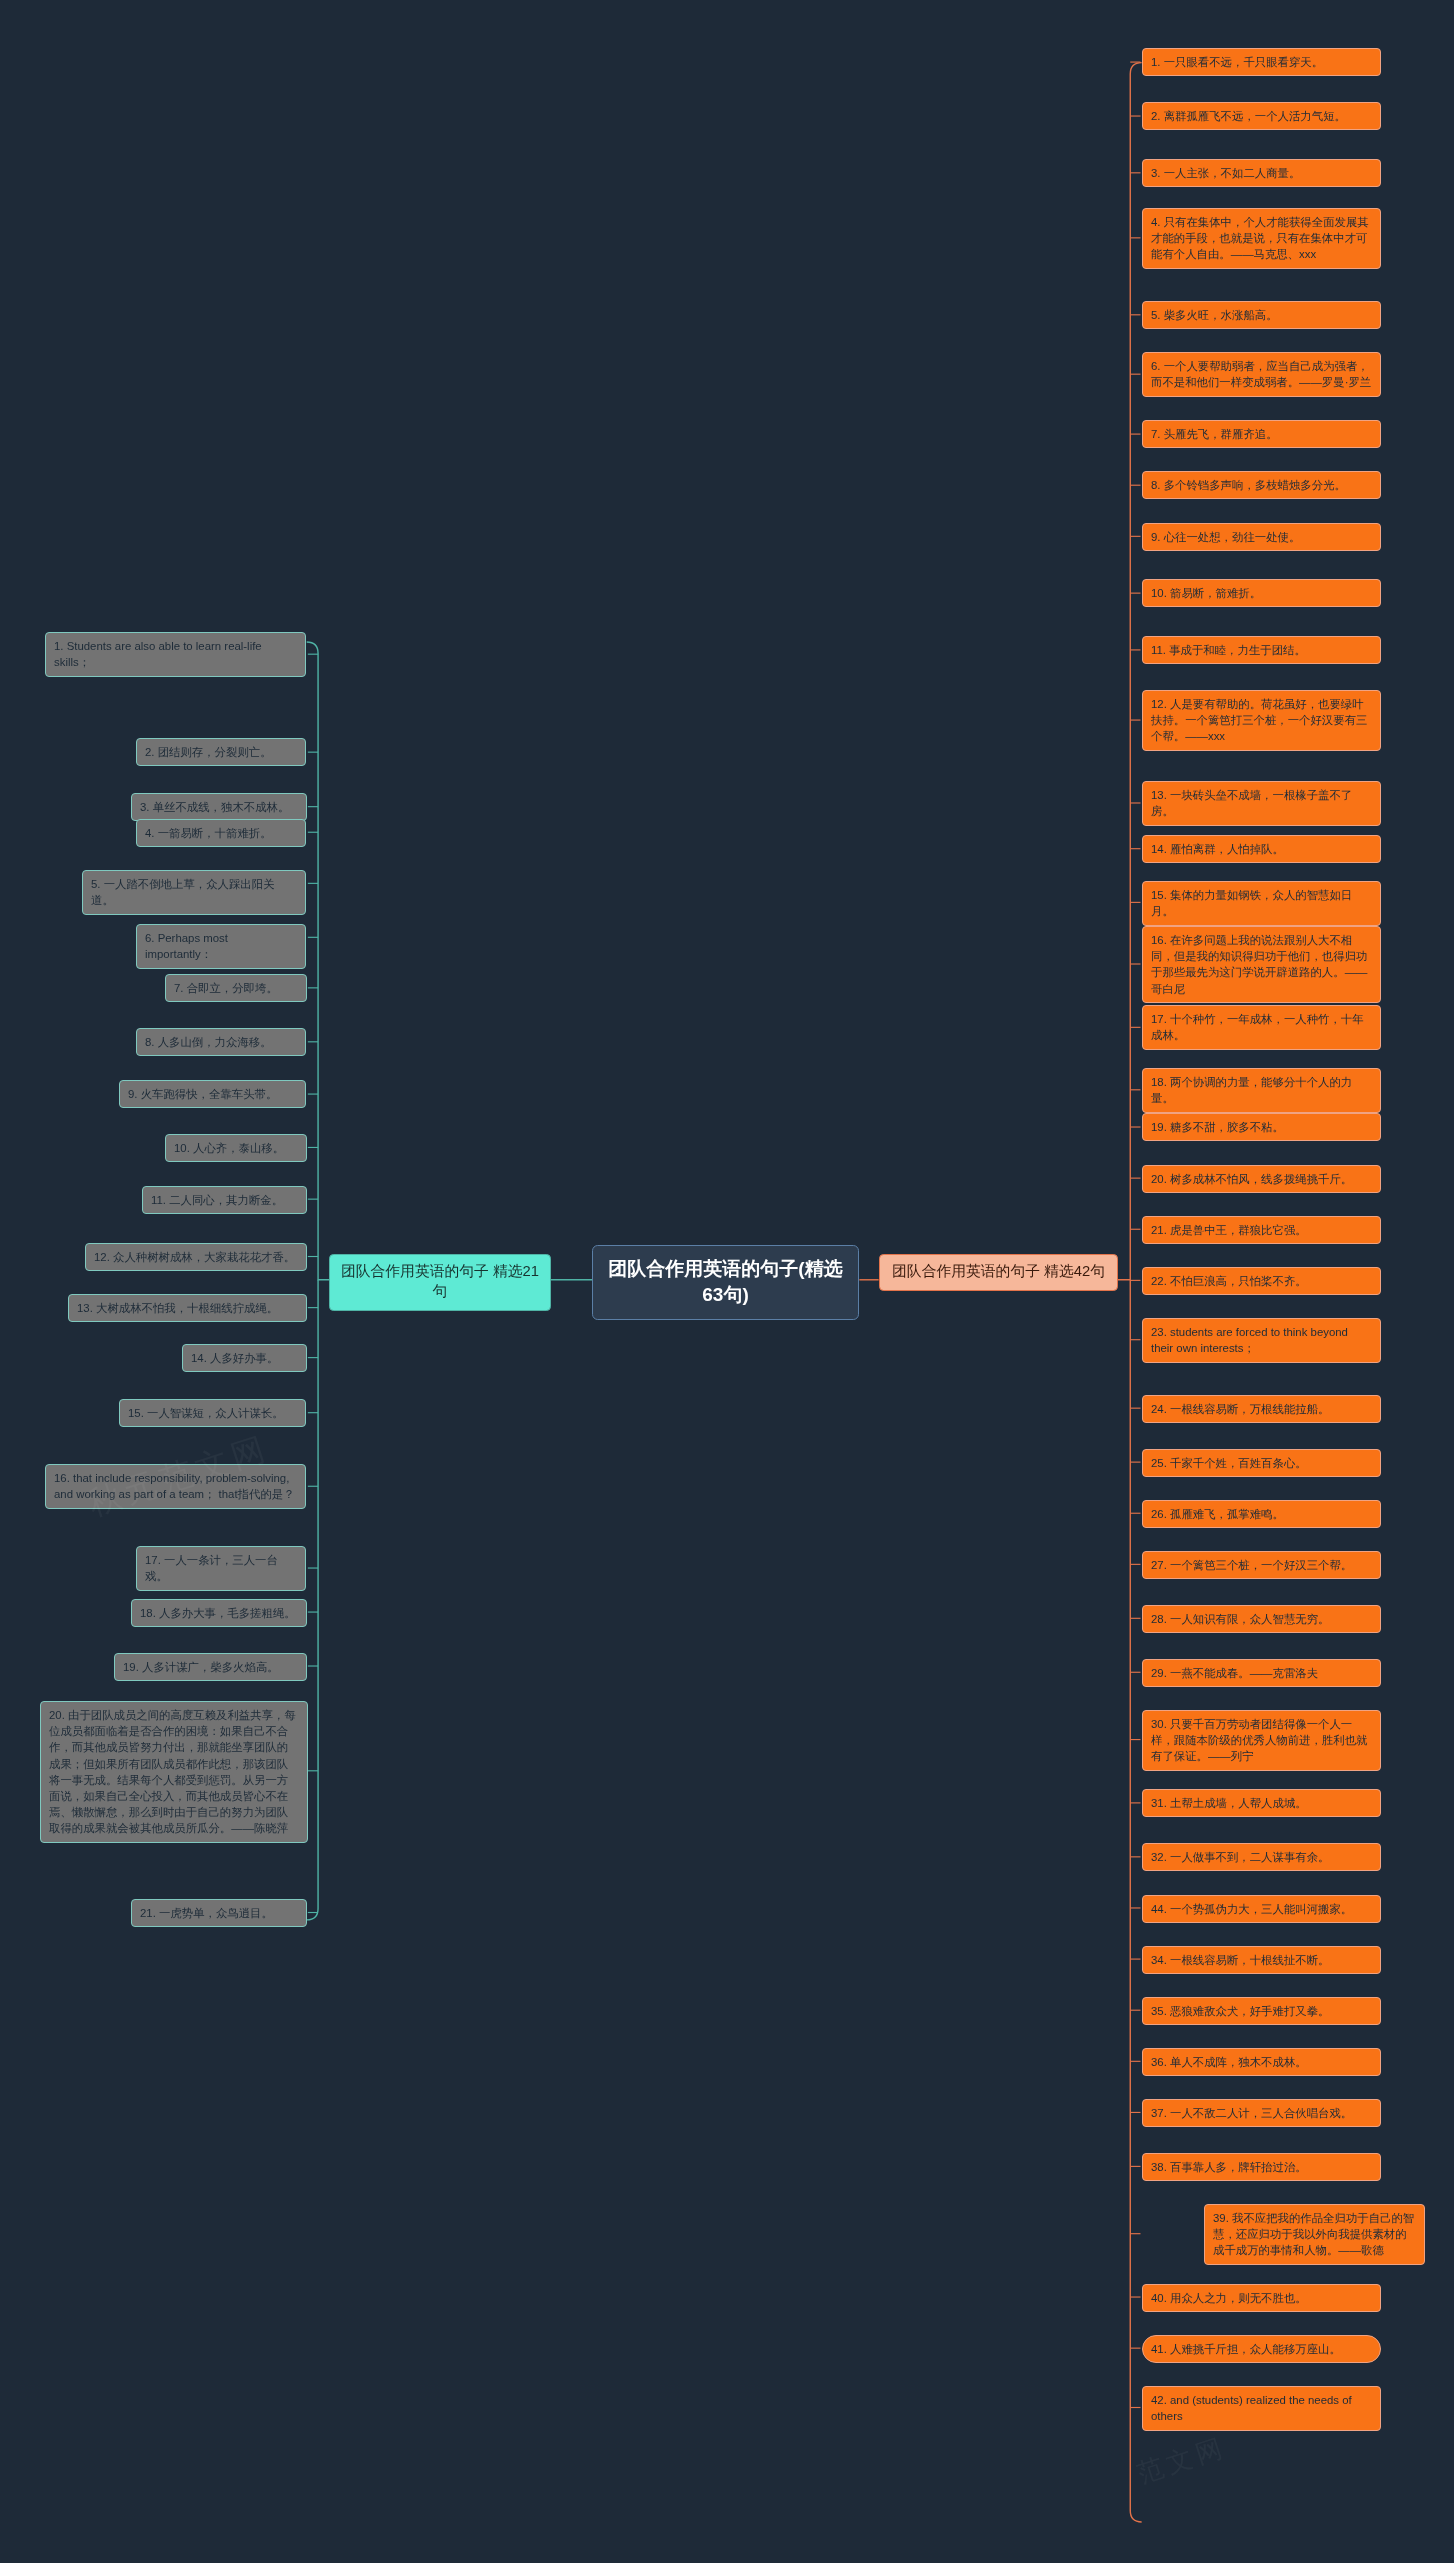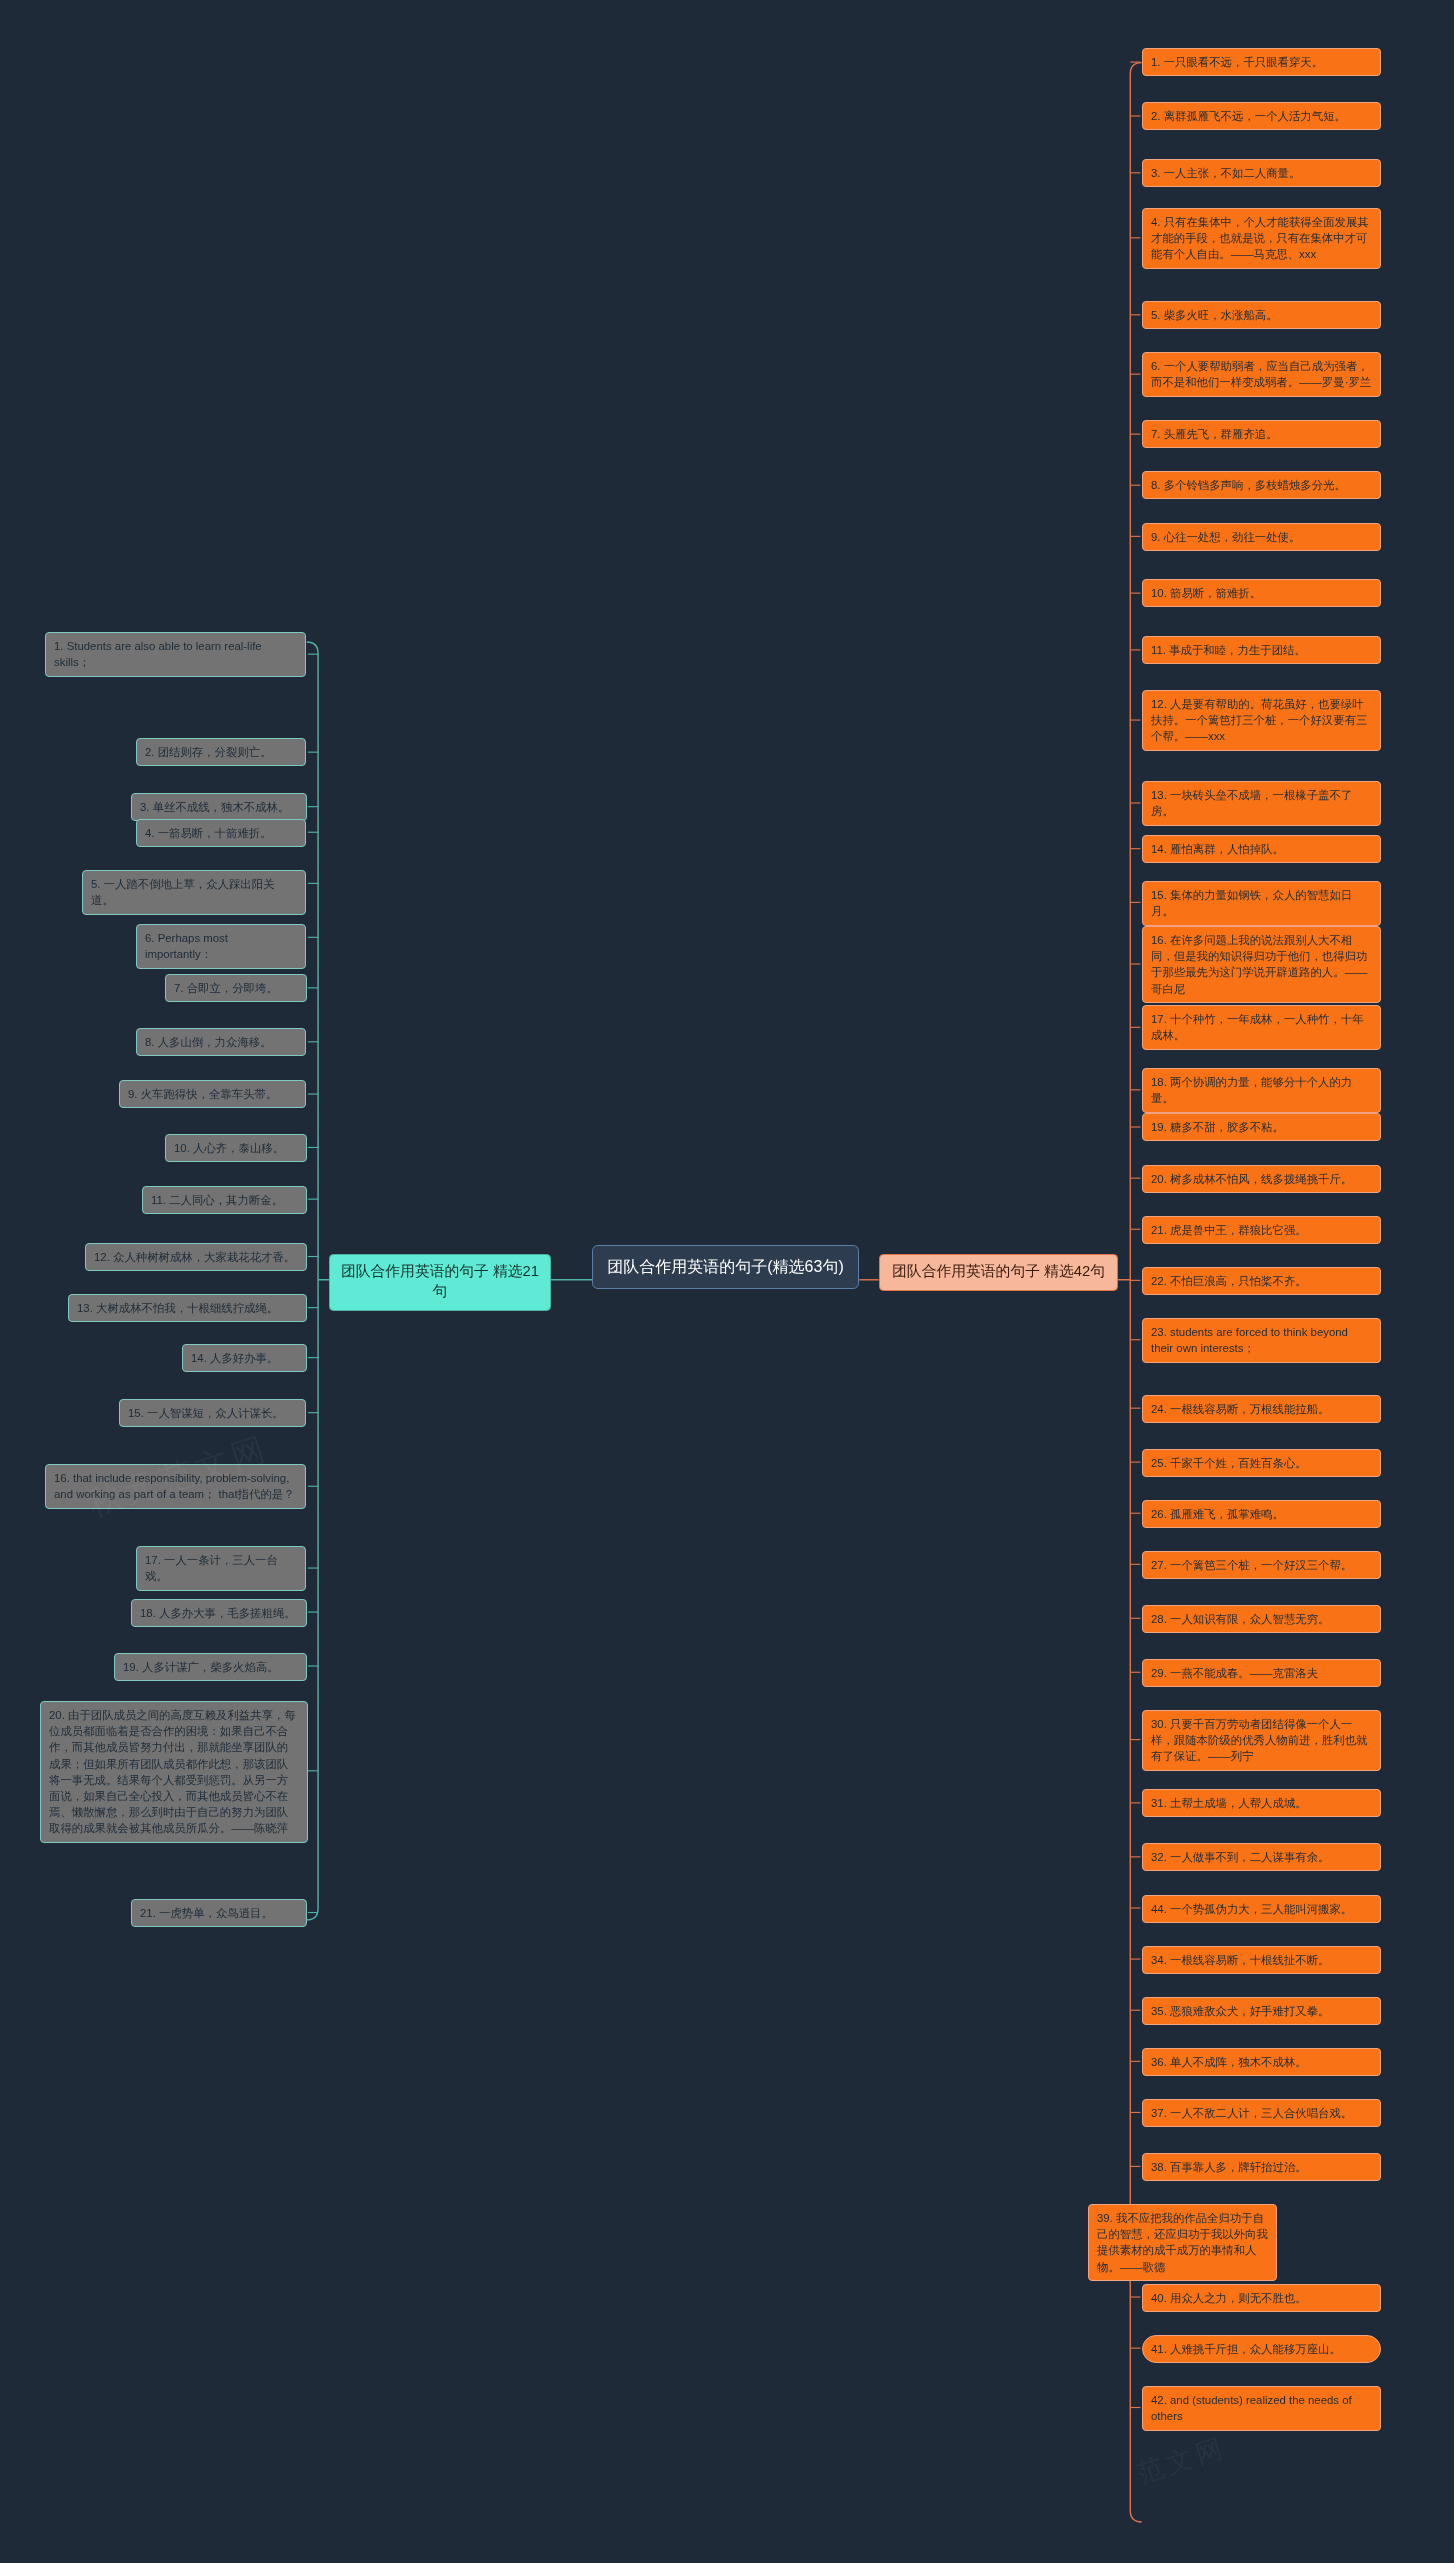--- a/index.html
+++ b/index.html
@@ -21,24 +21,25 @@
   .center-node{
     position:absolute;
     left:592px;
     top:1245px;
     width:267px;
     box-sizing:border-box;
     background:#2d3c4e;
     border:1.1px solid #5b7fa6;
     border-radius:5.7px;
     color:#ffffff;
-    font-size:16px;
+    font-size:19px;
     line-height:1.38;
     text-align:center;
     padding:10.2px 9px;
+    font-weight:bold;
   }
 
   
   .branch{
     position:absolute;
     box-sizing:border-box;
     border-radius:4.5px;
     font-size:14.8px;
     line-height:1.35;
     padding:7.4px 10.2px;
@@ -245,21 +246,21 @@
       <div class="leaf peach" style="top: 1659px; left: 1142px; width: 239px;">29. 一燕不能成春。——克雷洛夫</div>
       <div class="leaf peach" style="top: 1710px; left: 1142px; width: 239px;">30. 只要千百万劳动者团结得像一个人一样，跟随本阶级的优秀人物前进，胜利也就有了保证。——列宁</div>
       <div class="leaf peach" style="top: 1789px; left: 1142px; width: 239px;">31. 土帮土成墙，人帮人成城。</div>
       <div class="leaf peach" style="top: 1843px; left: 1142px; width: 239px;">32. 一人做事不到，二人谋事有余。</div>
       <div class="leaf peach" style="top: 1895px; left: 1142px; width: 239px;">44. 一个势孤伪力大，三人能叫河搬家。</div>
       <div class="leaf peach" style="top: 1946px; left: 1142px; width: 239px;">34. 一根线容易断，十根线扯不断。</div>
       <div class="leaf peach" style="top: 1997px; left: 1142px; width: 239px;">35. 恶狼难敌众犬，好手难打又拳。</div>
       <div class="leaf peach" style="top: 2048px; left: 1142px; width: 239px;">36. 单人不成阵，独木不成林。</div>
       <div class="leaf peach" style="top: 2099px; left: 1142px; width: 239px;">37. 一人不敌二人计，三人合伙唱台戏。</div>
       <div class="leaf peach" style="top: 2153px; left: 1142px; width: 239px;">38. 百事靠人多，牌轩抬过治。</div>
-      <div class="leaf peach" style="top: 2204px; left: 1088px; width: 189px;">39. 我不应把我的作品全归功于自己的智慧，还应归功于我以外向我提供素材的成千成万的事情和人物。——歌德</div>
+      <div class="leaf peach" style="top: 2204px; left: 1204px; width: 221px;">39. 我不应把我的作品全归功于自己的智慧，还应归功于我以外向我提供素材的成千成万的事情和人物。——歌德</div>
       <div class="leaf peach" style="top: 2284px; left: 1142px; width: 239px;">40. 用众人之力，则无不胜也。</div>
       <div class="leaf peach" style="top: 2335px; left: 1142px; width: 239px; border-radius: 14px;">41. 人难挑千斤担，众人能移万座山。</div>
       <div class="leaf peach" style="top: 2386px; left: 1142px; width: 239px;">42. and (students) realized the needs of others</div>
     </div>
 
   <div class="watermark wm1">秋元范文网</div>
   <div class="watermark wm2">范文网</div>
 </div>
 
 

